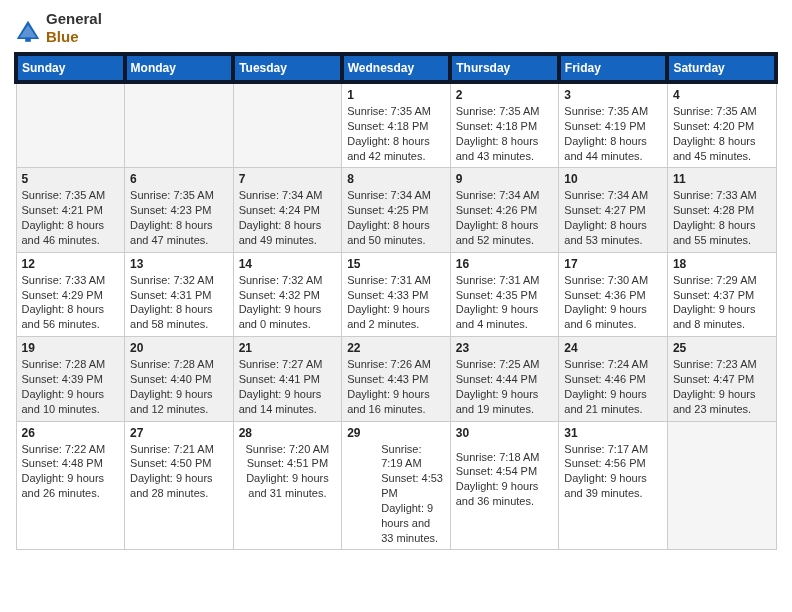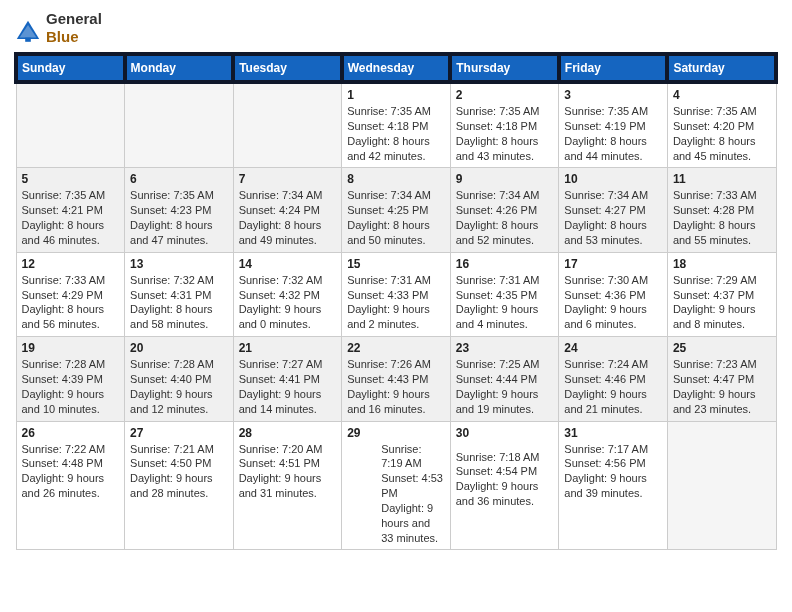--- a/index.html
+++ b/index.html
@@ -292,21 +292,21 @@
 Daylight: 9 hours and 26 minutes.</div>
           </td>
           <td>
             <div class="day-num">27</div>
             <div class="day-info" style="white-space: pre-line;">Sunrise: 7:21 AM
 Sunset: 4:50 PM
 Daylight: 9 hours and 28 minutes.</div>
           </td>
           <td>
             <div class="day-num">28</div>
-            <div class="day-info" style="white-space: pre-line;">Sunrise: 7:20 AM
+            <div class="day-info" style="white-space: pre-line; text-align: center;">Sunrise: 7:20 AM
 Sunset: 4:51 PM
 Daylight: 9 hours and 31 minutes.</div>
           </td>
           <td>
             <div class="day-num">29</div>
             <div class="day-info" style="white-space: pre-line; margin-left: 34px;">Sunrise: 7:19 AM
 Sunset: 4:53 PM
 Daylight: 9 hours and 33 minutes.</div>
           </td>
           <td>

